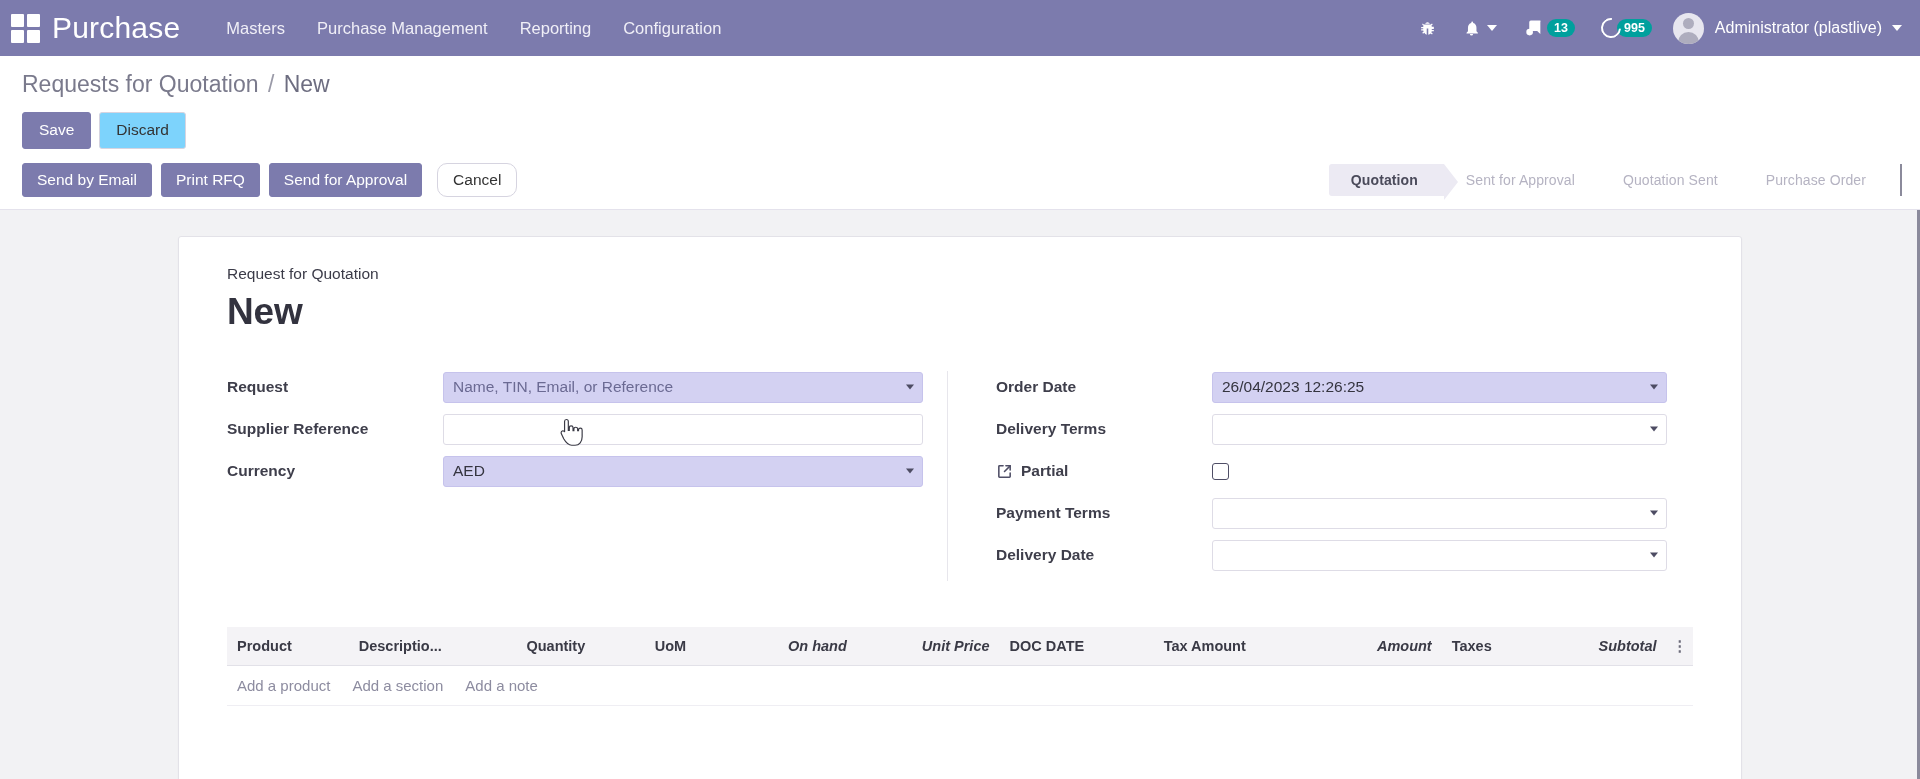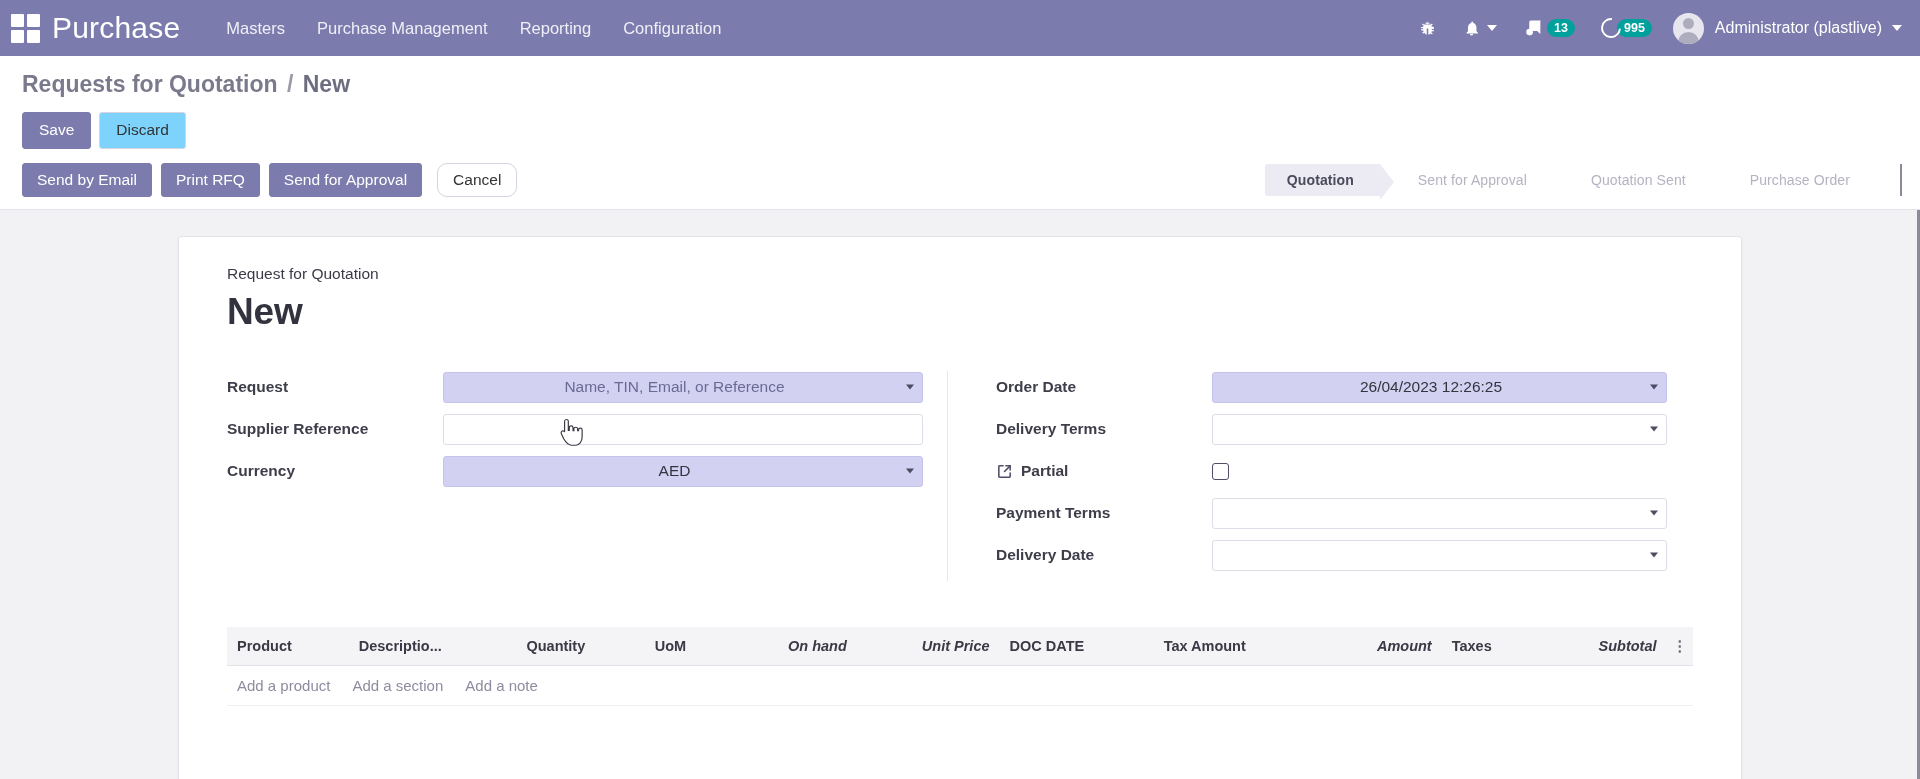--- a/index.html
+++ b/index.html
@@ -131,21 +131,21 @@
   .user-wrap { display: flex; align-items: center; cursor: pointer; padding-right: 4px; }
 
   
   .cp {
     background: #ffffff;
     padding: 15px 0 0 22px;
   }
   .breadcrumb {
     font-size: 23px;
     color: #7a7a8c;
-    font-weight: 700;
+    font-weight: 400;
     white-space: nowrap;
     margin-bottom: 14px;
   }
   .breadcrumb .sep { color: #9a9aa8; margin: 0 3px; }
   .breadcrumb .cur { color: #6d6d80; }
 
   .cp-btns { display: flex; gap: 0px; align-items: center; }
   .btn {
     font-size: 15.5px;
     padding: 7px 16px;
@@ -196,21 +196,20 @@
     border: 1px solid #d6d4e0;
     cursor: pointer;
     margin-left: 6px;
   }
 
   .statusbar {
     margin-left: auto;
     display: flex;
     align-items: stretch;
     margin-right: 18px;
-    gap: 16px;
   }
   .st {
     font-size: 14px;
     color: #b5b3c2;
     padding: 8px 26px 8px 22px;
     position: relative;
     cursor: pointer;
     white-space: nowrap;
     letter-spacing: .1px;
   }
@@ -298,21 +297,20 @@
     width: 100%;
     height: 31px;
     border: 1px solid #dedce6;
     border-radius: 3px;
     background: #ffffff;
     font-size: 15.5px;
     color: #34343f;
     padding: 3px 26px 3px 9px;
     font-family: "Liberation Sans", sans-serif;
     outline: none;
-    text-align: center;
   }
   .inp.filled {
     background: #d3d1f2;
     border-color: #c6c3ec;
   }
   .inp.filled::placeholder { color: #6b6a93; opacity: 1; }
   .caret-dd {
     position: absolute;
     right: 9px; top: 50%;
     transform: translateY(-50%);

